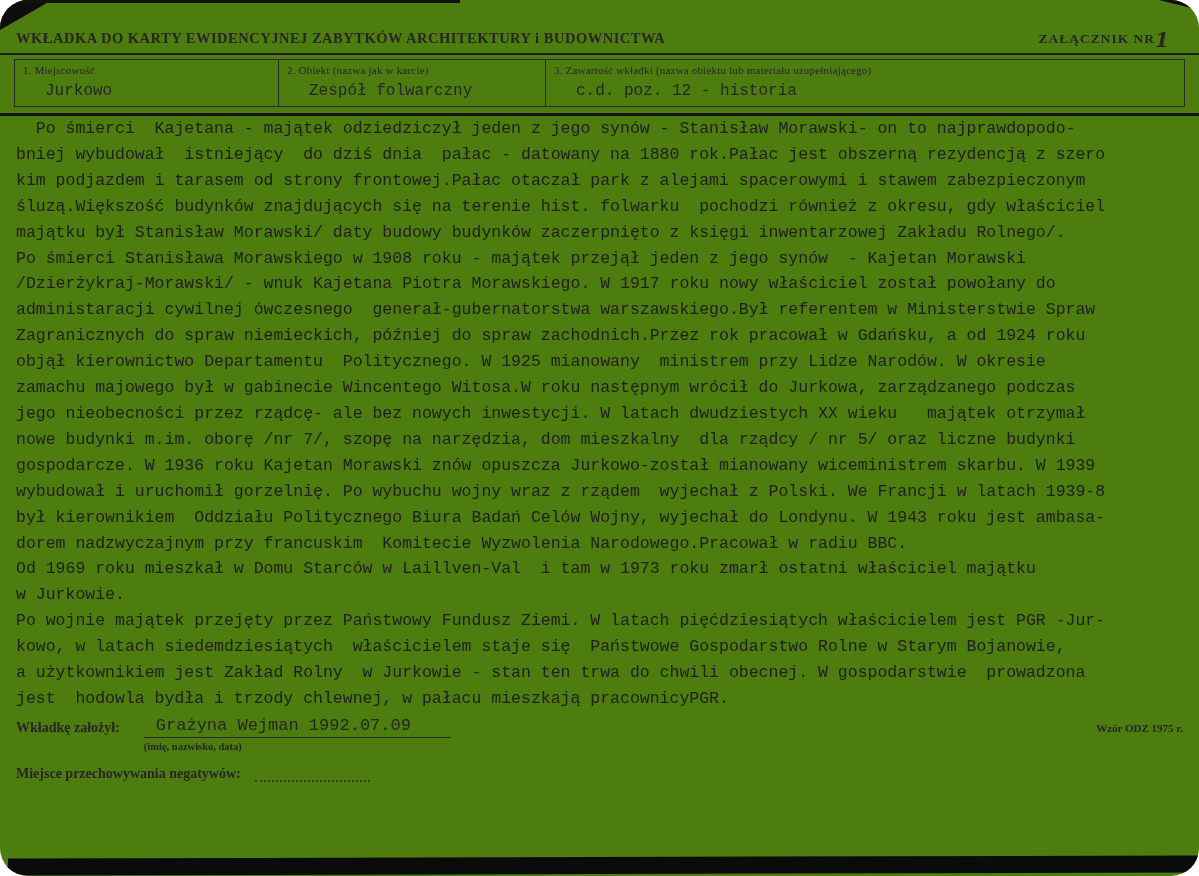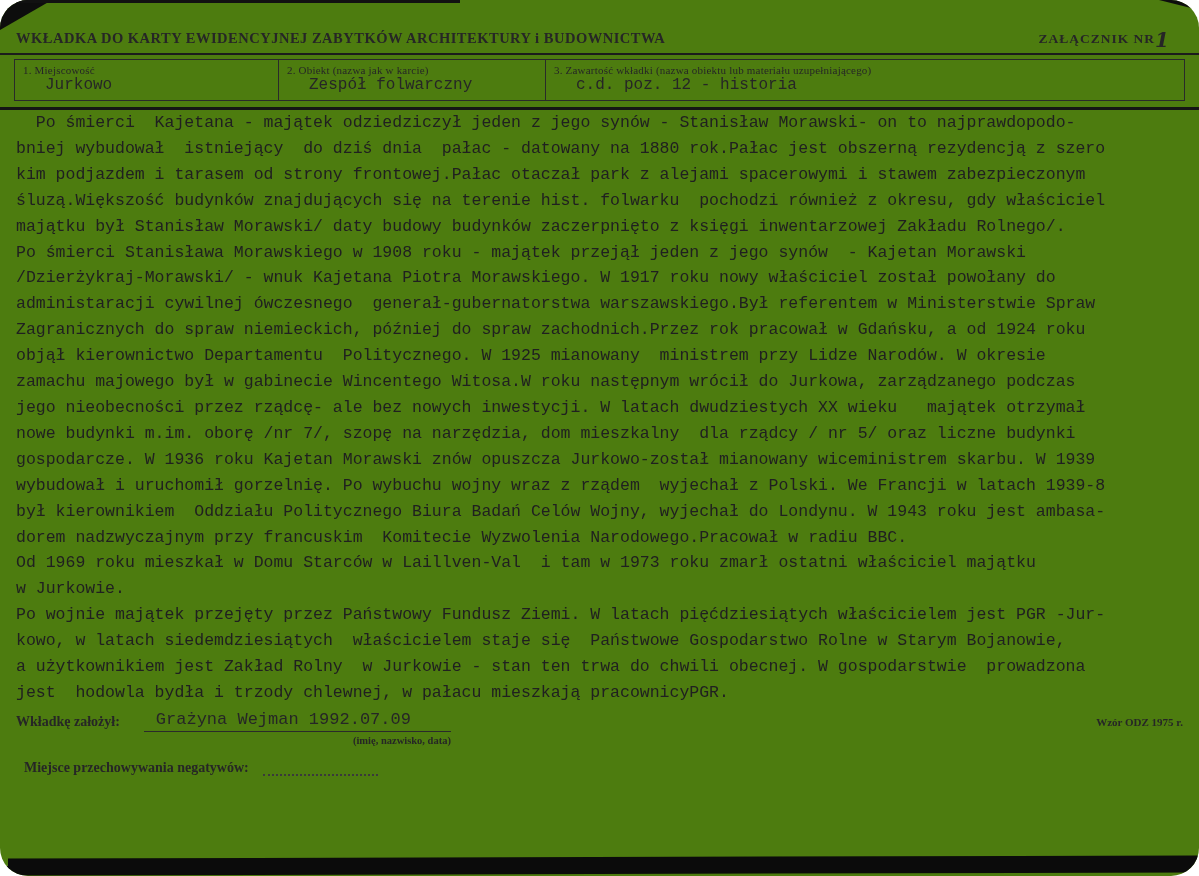--- a/index.html
+++ b/index.html
@@ -58,21 +58,21 @@
     padding:4px 8px 6px 8px;
     box-sizing:border-box;
   }
   .cell:last-child{border-right:none;}
   .c1{width:264px;}
   .c2{width:267px;}
   .c3{flex:1;}
   .cell-label{font-size:11px;font-weight:normal;letter-spacing:0.2px;}
   .cell-value{
     font-family:"Liberation Mono", monospace;
-    font-size:16px;margin-top:0;padding-left:22px;white-space:nowrap;
+    font-size:16px;margin-top:6px;padding-left:22px;white-space:nowrap;
   }
   .heavy-rule{border-top:3px solid #151515;margin:6px 0 0 0;}
   
   .body-text{
     margin:0 0 0 16px;
     font-family:"Liberation Mono", monospace;
     font-size:16.5px;
     line-height:25.9px;
     color:#202020;
   }
@@ -80,26 +80,26 @@
   
   .footer-row{
     display:flex;align-items:flex-start;margin:4px 16px 0 16px;
   }
   .founder-label{font-weight:bold;font-size:14px;white-space:nowrap;padding-top:4px;}
   .founder-block{margin-left:24px;}
   .founder-value{
     font-family:"Liberation Mono", monospace;font-size:17px;
     border-bottom:1.5px solid #2a2a2a;padding:0 40px 2px 12px;white-space:nowrap;
   }
-  .founder-hint{font-size:10.5px;text-align:right;margin-top:3px;font-weight:bold;}
+  .founder-hint{font-size:10.5px;text-align:left;margin-top:3px;font-weight:bold;}
   .form-code{
     margin-left:auto;font-size:11px;font-weight:bold;white-space:nowrap;padding-top:6px;
   }
   .negatives-row{
-    display:flex;align-items:flex-end;margin:14px 16px 0 24px;
+    display:flex;align-items:flex-end;margin:14px 16px 0 16px;
   }
   .negatives-label{font-weight:bold;font-size:14px;white-space:nowrap;}
   .dotted-line{
     width:115px;border-bottom:2px dotted #3a3a3a;margin-left:14px;height:12px;
   }
 </style>
 </head>
 <body>
 
 <div class="page">

